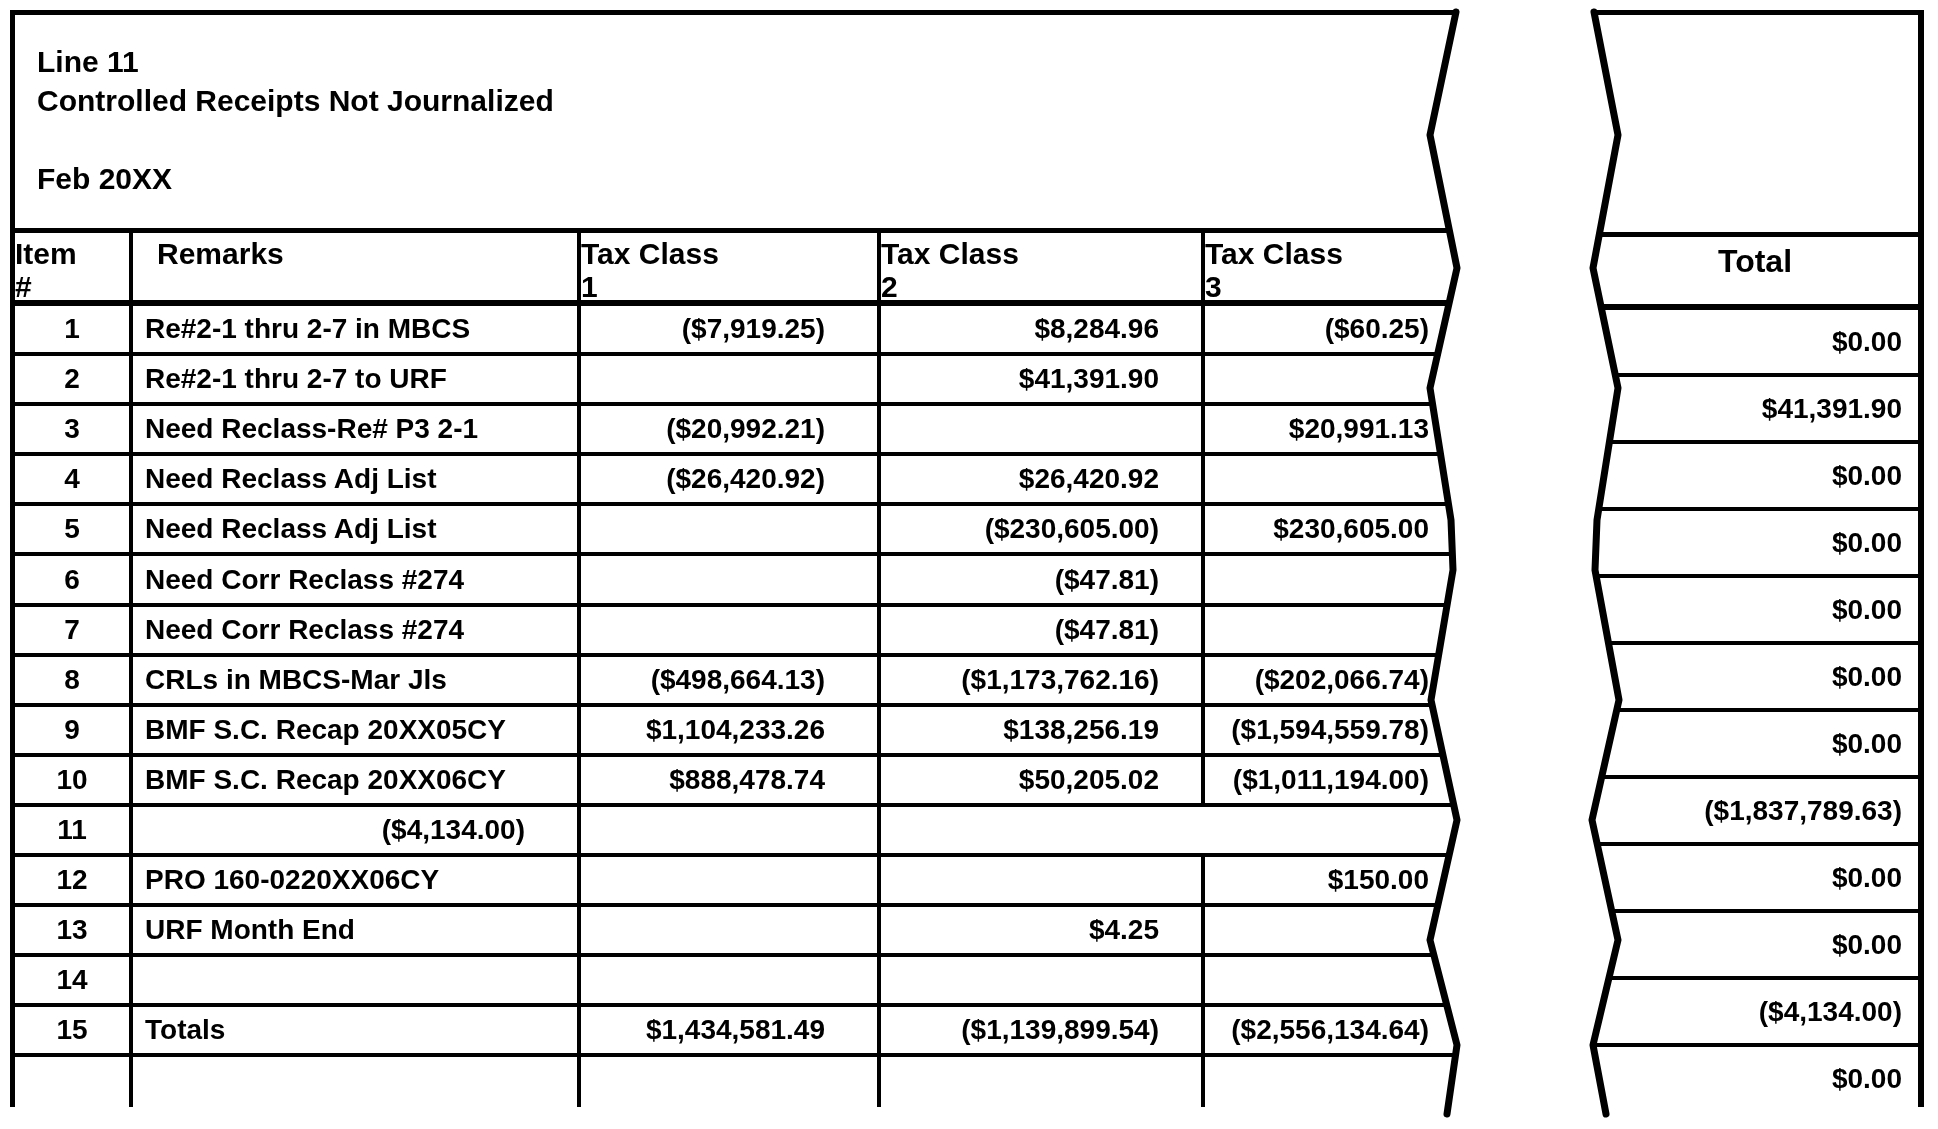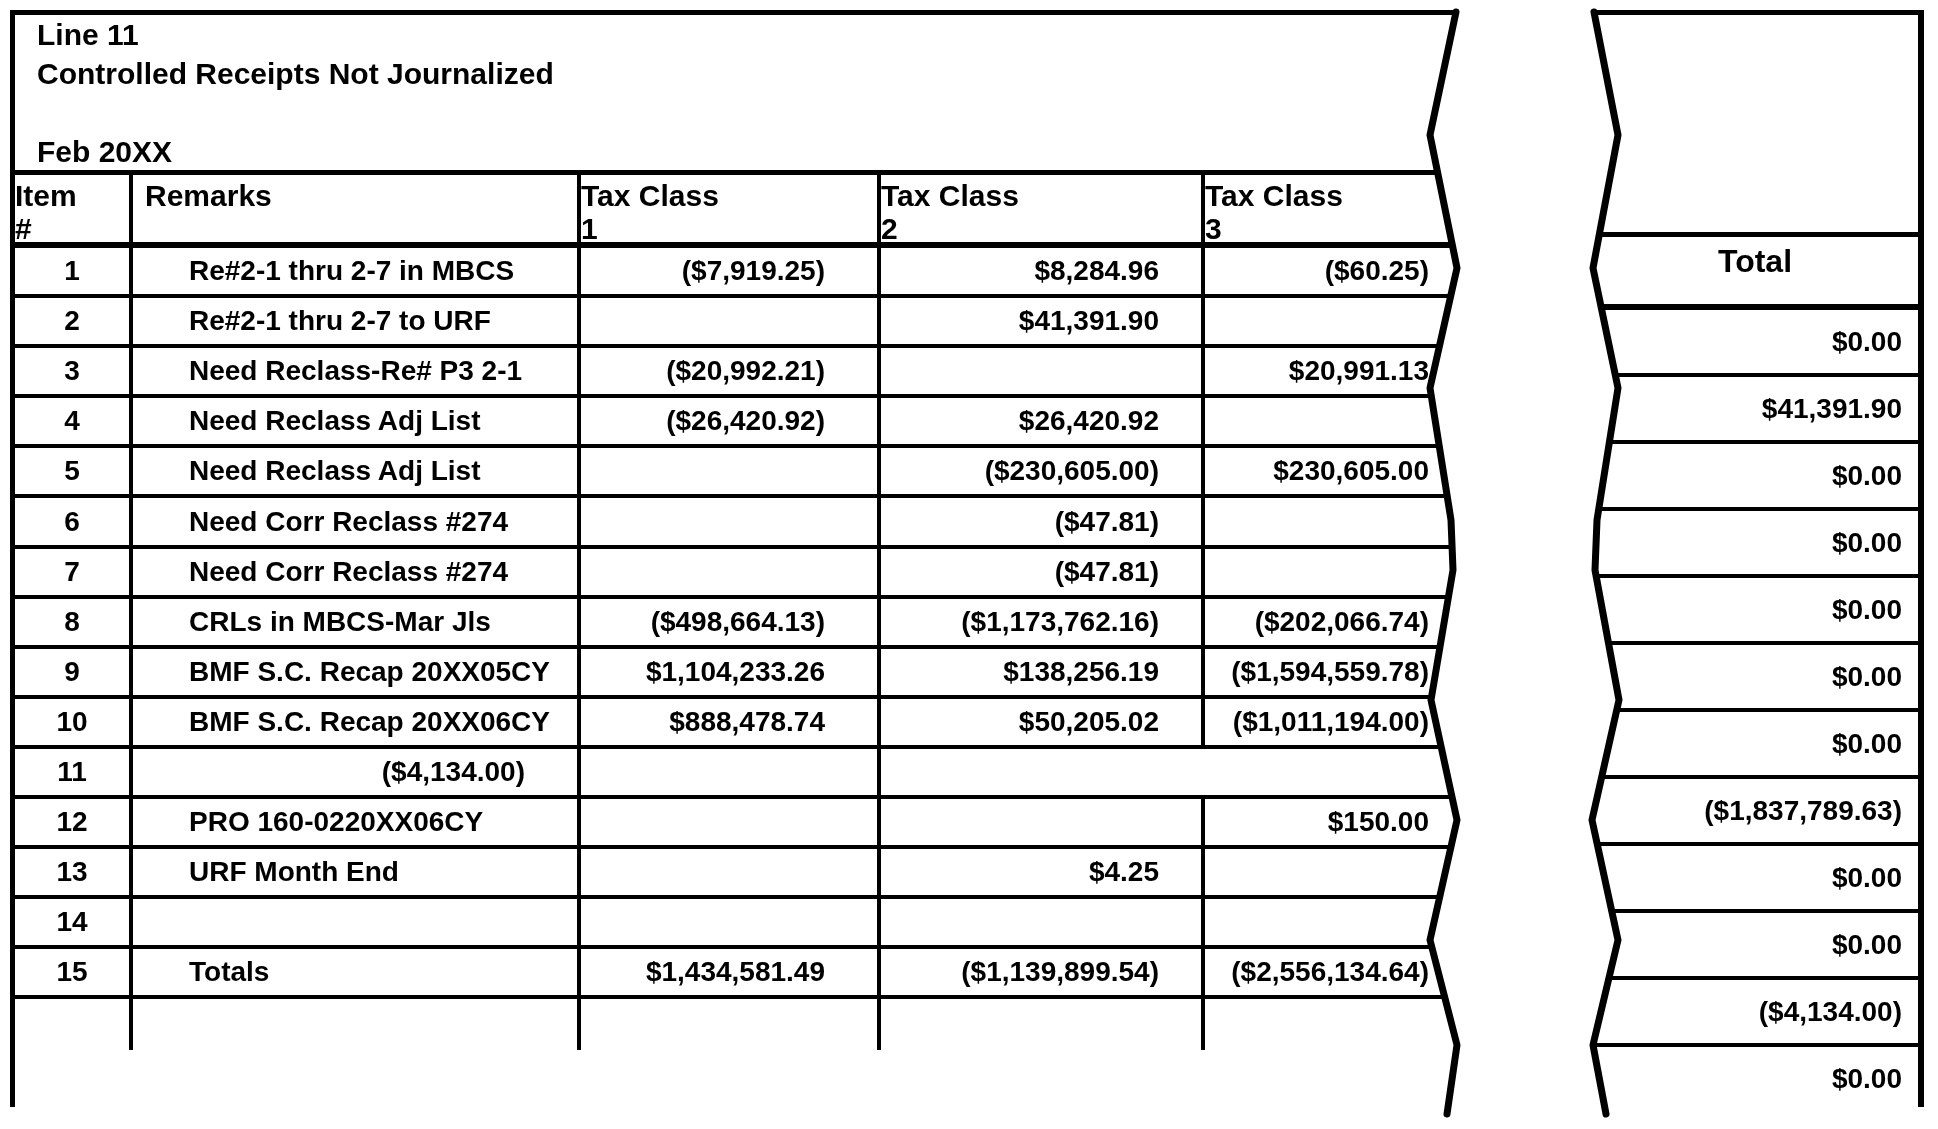--- a/index.html
+++ b/index.html
@@ -9,32 +9,32 @@
     font-weight:700;color:#000;overflow:hidden;
   }
   
   .panel-left{
     position:absolute;left:10px;top:10px;width:1449px;height:1107px;
     box-sizing:border-box;border:5px solid #000;border-right:none;background:#fff;
     clip-path:polygon(0 0,1446px 0,1420px 125px,1447px 258px,1420px 378px,
       1441px 510px,1443px 560px,1421px 690px,1447px 810px,1420px 930px,
       1447px 1035px,1437px 1097px,0 1097px);
   }
-  .title-area{height:155px;box-sizing:border-box;padding:0 0 0 22px;font-size:30px;line-height:39px;}
+  .title-area{height:213px;box-sizing:border-box;padding:27px 0 0 22px;font-size:30px;line-height:39px;}
   .t-period{margin-top:39px;}
   .grid5{display:grid;grid-template-columns:118px 448px 300px 324px 1fr;}
   .lheader{height:78px;box-sizing:border-box;border-top:5px solid #000;border-bottom:6px solid #000;font-size:30px;line-height:33px;}
   .hc{border-right:4px solid #000;box-sizing:border-box;text-align:left;padding-top:4px;}
-  .hc.hc-remarks{text-align:left;padding-left:12px;}
+  .hc.hc-remarks{text-align:left;padding-left:24px;}
   .hc.hc-last{border-right:none;}
   .lrow{height:50.1px;box-sizing:border-box;border-bottom:4px solid #000;font-size:28px;}
   .lrow.last{border-bottom:none;}
   .cell{border-right:4px solid #000;box-sizing:border-box;display:flex;align-items:center;overflow:hidden;}
   .c-item{justify-content:center;}
-  .c-remarks{padding-left:12px;margin-left:44px;}
+  .c-remarks{padding-left:12px;}
   .c-num{justify-content:flex-end;text-align:center;}
   .c-tc1{padding-right:52px;}
   .c-tc2{padding-right:42px;}
   .c-tc3{padding-right:30px;border-right:none;padding-left:8px;}
   
   .panel-right{
     position:absolute;left:1592px;top:10px;width:332px;height:1107px;
     box-sizing:border-box;border:5px solid #000;border-left:none;border-right-width:6px;background:#fff;
     clip-path:polygon(2px 0,332px 0,332px 1097px,14px 1097px,1px 1035px,
       26px 930px,0 810px,27px 690px,3px 560px,5px 510px,26px 378px,

